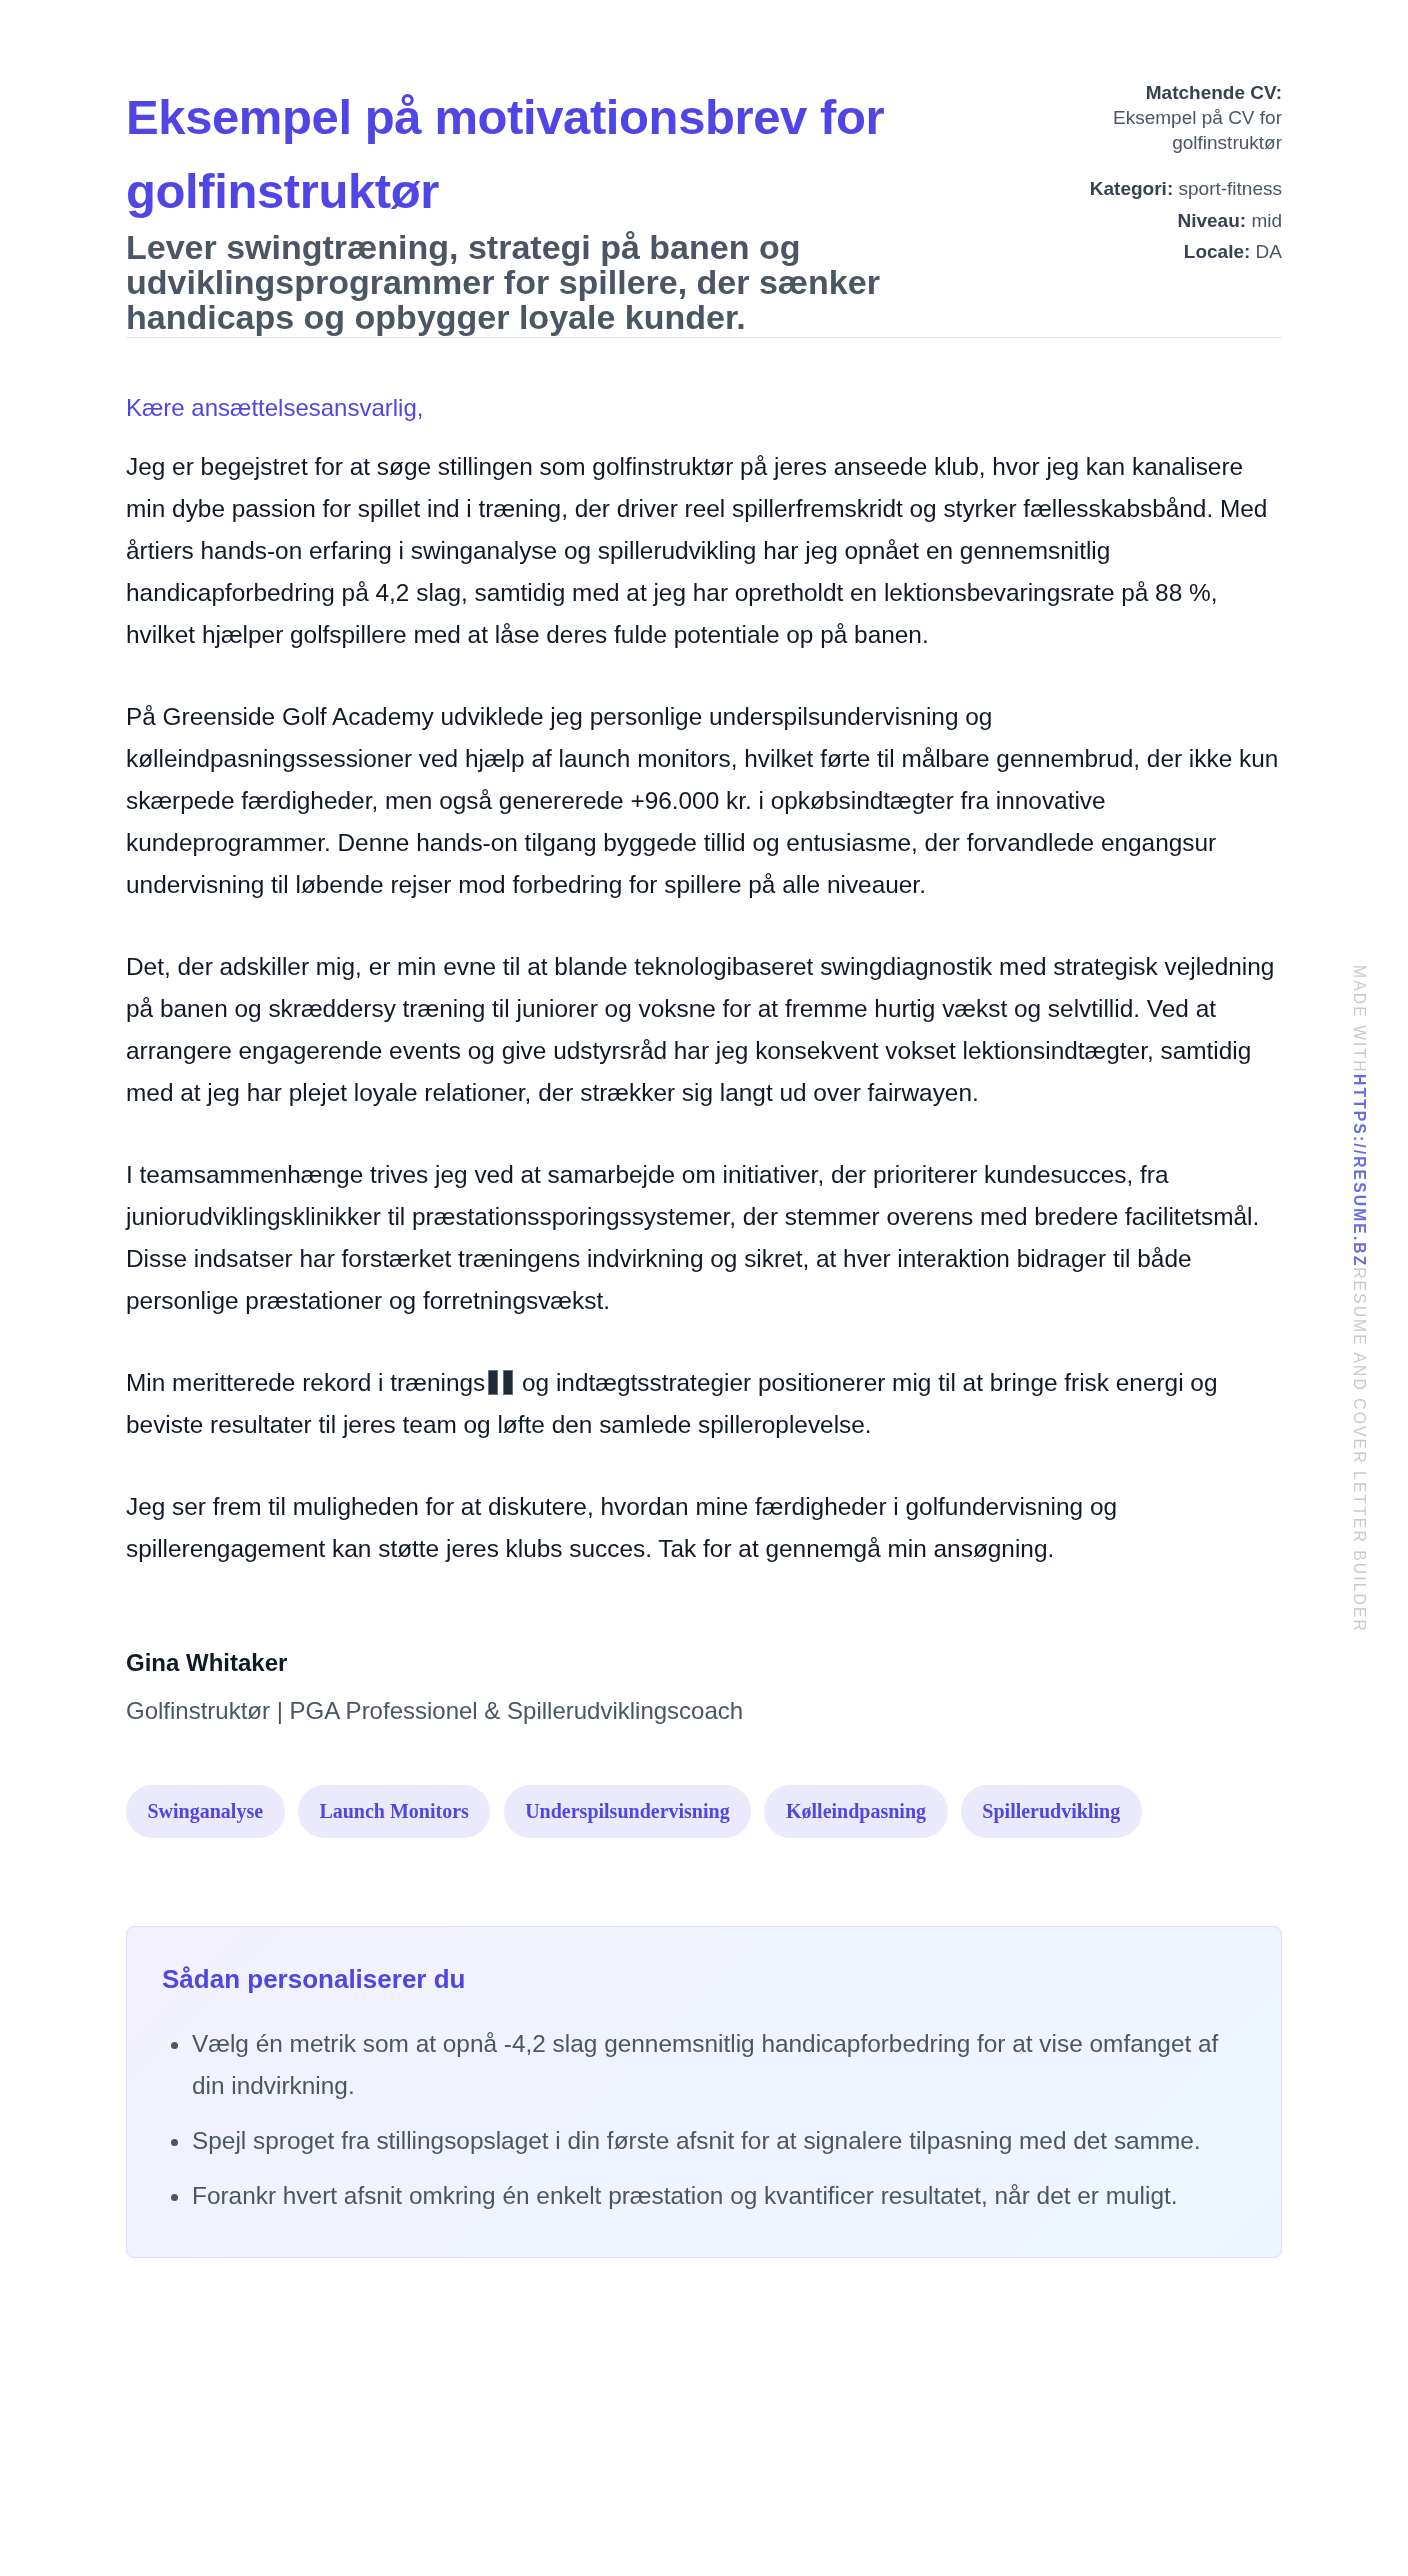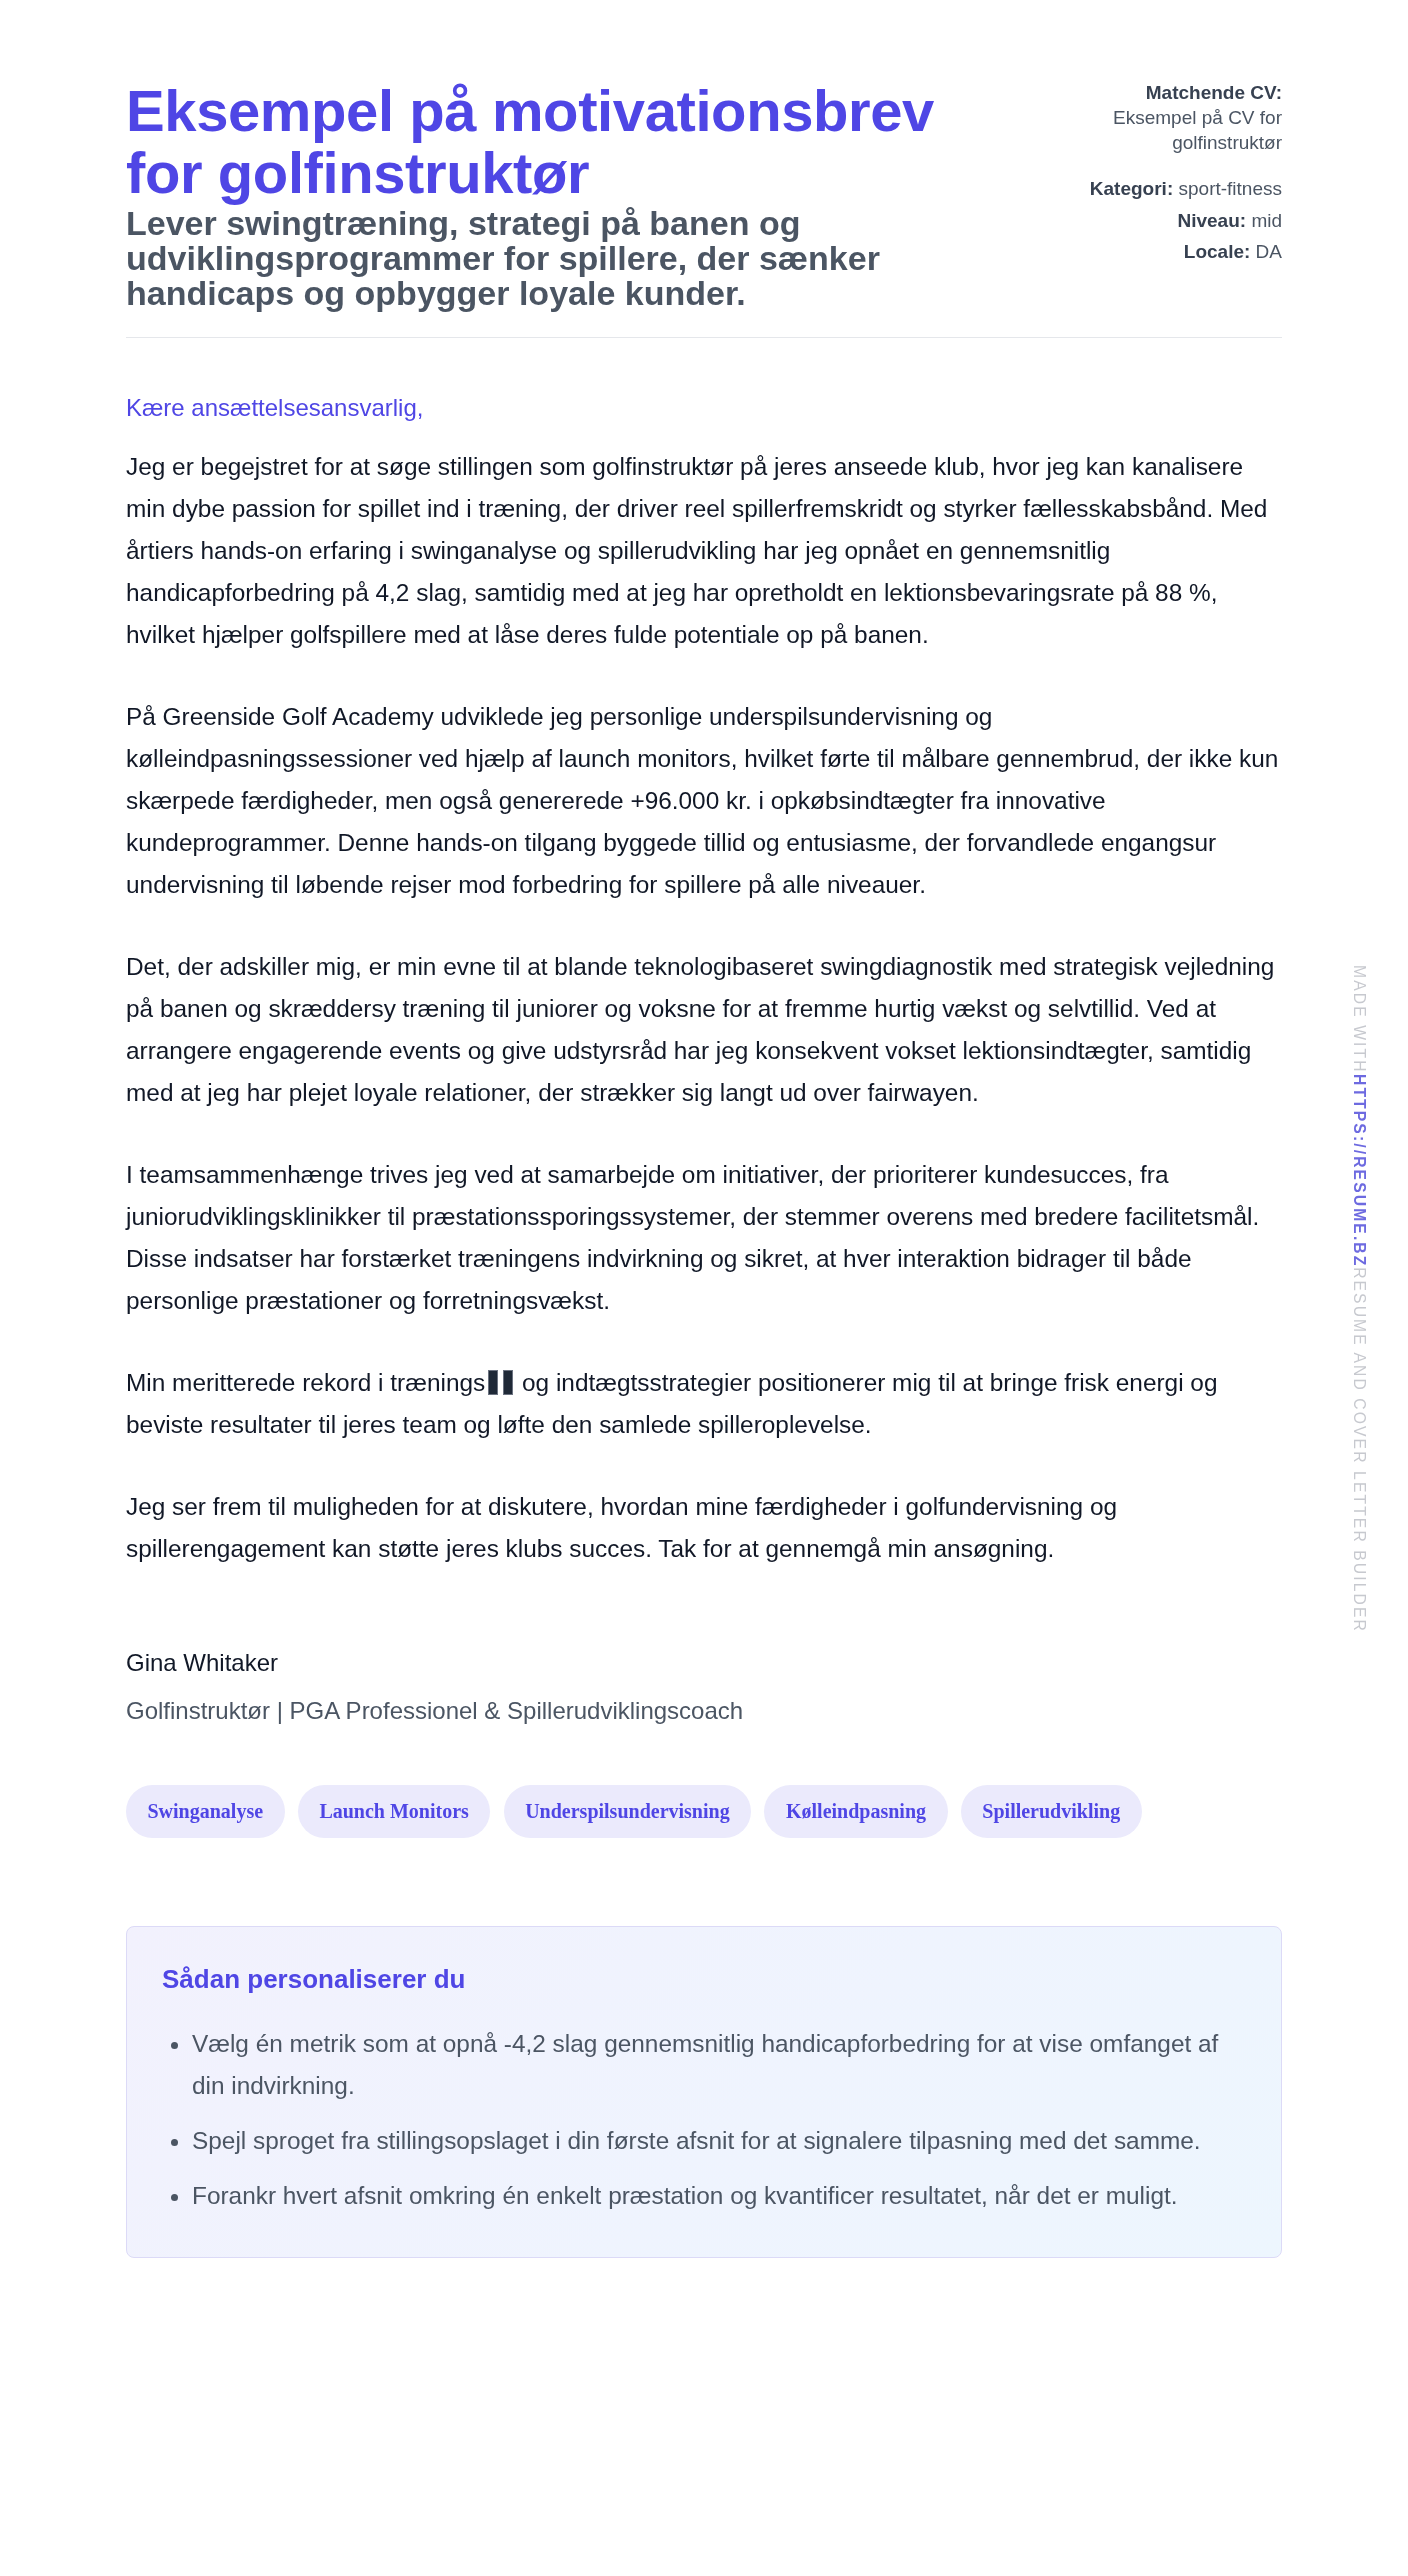--- a/index.html
+++ b/index.html
@@ -19,22 +19,22 @@
   }
   .header {
     position: relative;
     padding-top: 80px;
     height: 257px;
     border-bottom: 1.7px solid #e5e7eb;
   }
   .title {
     width: 828px;
     margin: 0;
-    font-size: 58px;
-    line-height: 62px;
+    font-size: 49px;
+    line-height: 74px;
     font-weight: 700;
     color: #4f46e5;
     letter-spacing: -0.4px;
   }
   .subtitle {
     width: 895px;
     margin: 1.7px 0 0 0;
     font-size: 34px;
     line-height: 35px;
     font-weight: 700;
@@ -76,21 +76,21 @@
     background: #1f2937;
     border: 0.8px solid #6b7280;
     box-sizing: border-box;
   }
   .signature {
     margin-top: 76px;
   }
   .sig-name {
     font-size: 24px;
     line-height: 33px;
-    font-weight: 400;
+    font-weight: 700;
     color: #111827;
   }
   .sig-role {
     margin-top: 15px;
     font-size: 24px;
     line-height: 33px;
     color: #4b5563;
   }
   .tags {
     margin-top: 58px;

